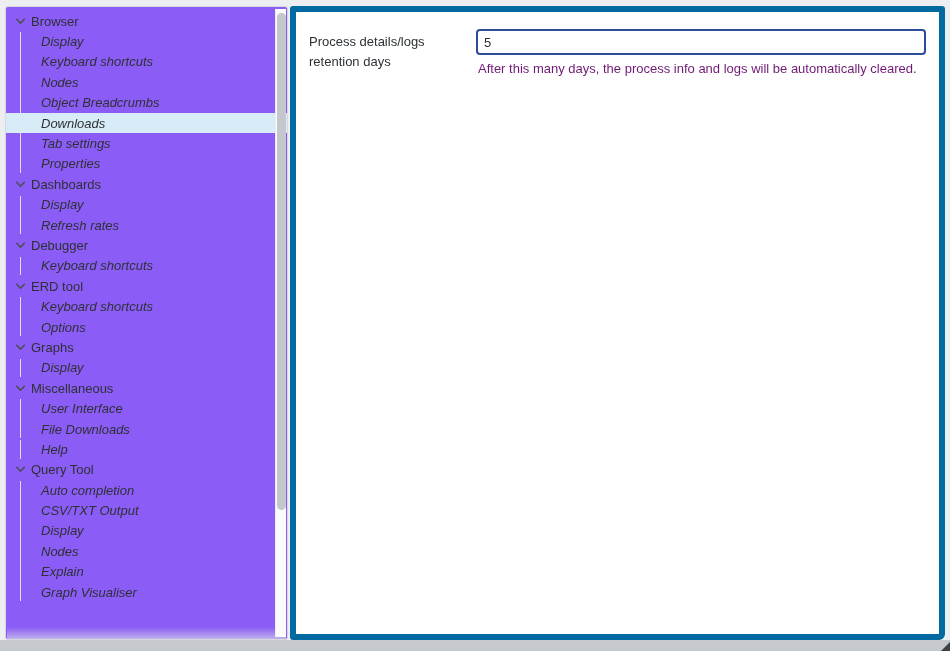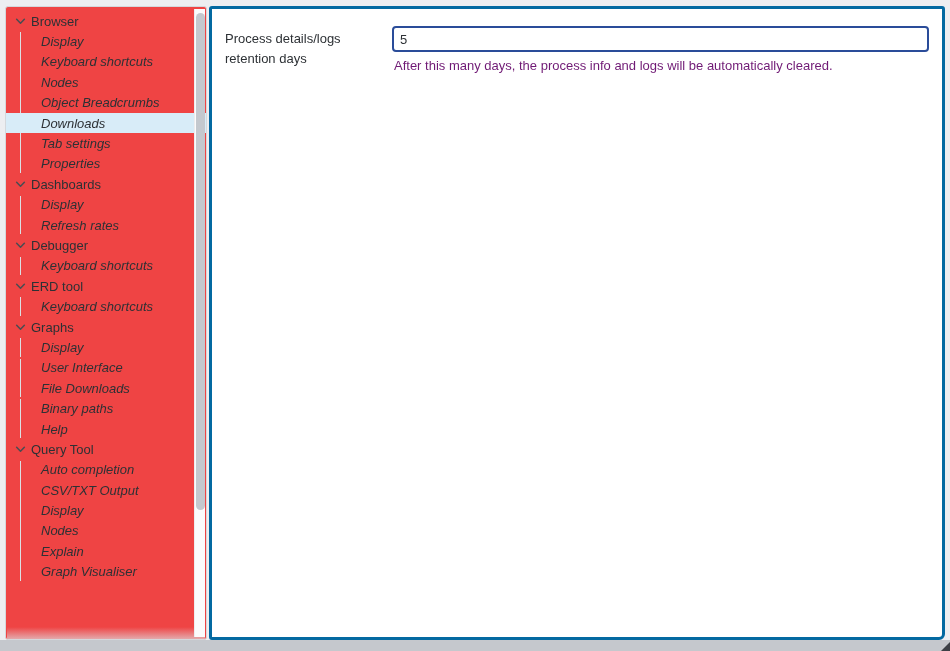--- a/index.html
+++ b/index.html
@@ -11,22 +11,22 @@
     position: relative;
   }
   .content-row {
     position: absolute;
     left: 5px; right: 5px; top: 6px; bottom: 11px;
     display: flex;
     gap: 2px;
   }
   
   .sidebar {
-    width: 202px;
-    background: #ef4444;
+    width: 283px;
+    background: #8b5cf6;
     border: 1px solid #d5d8dc;
     border-radius: 3px;
     position: relative;
     overflow: hidden;
     flex: 0 0 auto;
   }
   .tree {
     padding-top: 4px;
     padding-right: 14px;
   }
@@ -92,21 +92,21 @@
     position: absolute;
     top: 4px; left: 1px;
     width: 9px; height: 497px;
     border-radius: 5px;
     background: #c4c8ce;
   }
   
   .main {
     flex: 1 1 auto;
     background: #ffffff;
-    border: 3px solid #0369a1;
+    border: 6px solid #0369a1;
     border-radius: 3px;
     border-bottom-right-radius: 6px;
     position: relative;
     overflow: hidden;
   }
   .form-row {
     display: flex;
     padding: 17px 13px 0 13px;
   }
   .field-label {
@@ -203,38 +203,46 @@
         <div class="tree-group-header">
           <span class="chev">
             <svg width="11" height="11" viewBox="0 0 10 10">
               <polyline points="1.5,3 5,6.6 8.5,3" fill="none" stroke="#4a4d52" stroke-width="1.4" stroke-linecap="round" stroke-linejoin="round"></polyline>
             </svg>
           </span>
           <span class="tree-group-label">ERD tool</span>
         </div>
         <div class="tree-children">
           <div class="tree-item">Keyboard shortcuts</div>
+          <div class="tree-item">Options</div>
         </div>
         <div class="tree-group-header">
           <span class="chev">
             <svg width="11" height="11" viewBox="0 0 10 10">
               <polyline points="1.5,3 5,6.6 8.5,3" fill="none" stroke="#4a4d52" stroke-width="1.4" stroke-linecap="round" stroke-linejoin="round"></polyline>
             </svg>
           </span>
           <span class="tree-group-label">Graphs</span>
         </div>
         <div class="tree-children">
           <div class="tree-item">Display</div>
+        </div>
+        <div class="tree-group-header">
+          <span class="chev">
+            <svg width="11" height="11" viewBox="0 0 10 10">
+              <polyline points="1.5,3 5,6.6 8.5,3" fill="none" stroke="#4a4d52" stroke-width="1.4" stroke-linecap="round" stroke-linejoin="round"></polyline>
+            </svg>
+          </span>
+          <span class="tree-group-label">Miscellaneous</span>
         </div>
         <div class="tree-children">
           <div class="tree-item">User Interface</div>
           <div class="tree-item">File Downloads</div>
         </div>
         <div class="tree-children">
-          <div class="tree-item">Binary paths</div>
           <div class="tree-item">Help</div>
         </div>
         <div class="tree-group-header">
           <span class="chev">
             <svg width="11" height="11" viewBox="0 0 10 10">
               <polyline points="1.5,3 5,6.6 8.5,3" fill="none" stroke="#4a4d52" stroke-width="1.4" stroke-linecap="round" stroke-linejoin="round"></polyline>
             </svg>
           </span>
           <span class="tree-group-label">Query Tool</span>
         </div>

